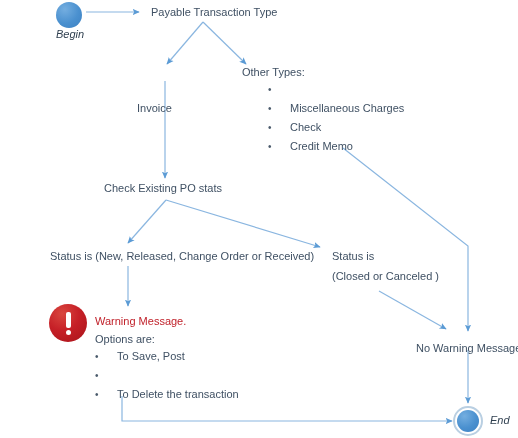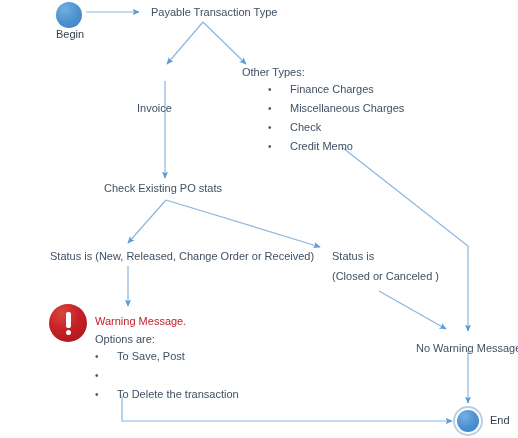--- a/index.html
+++ b/index.html
@@ -18,20 +18,21 @@
   .node-text {
     position: absolute;
     font-size: 11px;
     color: #3f5063;
     white-space: nowrap;
     line-height: 14px;
   }
   .label-italic {
     position: absolute;
     font-size: 11px;
+    font-style: italic;
     color: #2f3f4f;
     white-space: nowrap;
   }
   .circle-begin {
     position: absolute;
     width: 26px;
     height: 26px;
     border-radius: 50%;
     background: radial-gradient(circle at 34% 28%, #74aee0 0%, #4a90cf 55%, #3d81c2 100%);
   }
@@ -158,21 +159,20 @@
 
   <div class="node-text" style="left:144px; top:5px;padding-left:7px;">Payable Transaction Type</div>
 
   <div class="node-text" style="left:137px; top:65px;margin-top:36px;">Invoice</div>
 
   <div class="node-text" style="left:242px; top:65px;">Other Types:</div>
 
   <div class="bullet-list" id="other-types-list" style="left:268px; top:80px;">
       <div class="bullet-row">
         <span class="bullet-dot">•</span>
-        <span>Finance Charges</span>
       </div>
       <div class="bullet-row">
         <span class="bullet-dot">•</span>
         <span>Miscellaneous Charges</span>
       </div>
       <div class="bullet-row">
         <span class="bullet-dot">•</span>
         <span>Check</span>
       </div>
       <div class="bullet-row">

